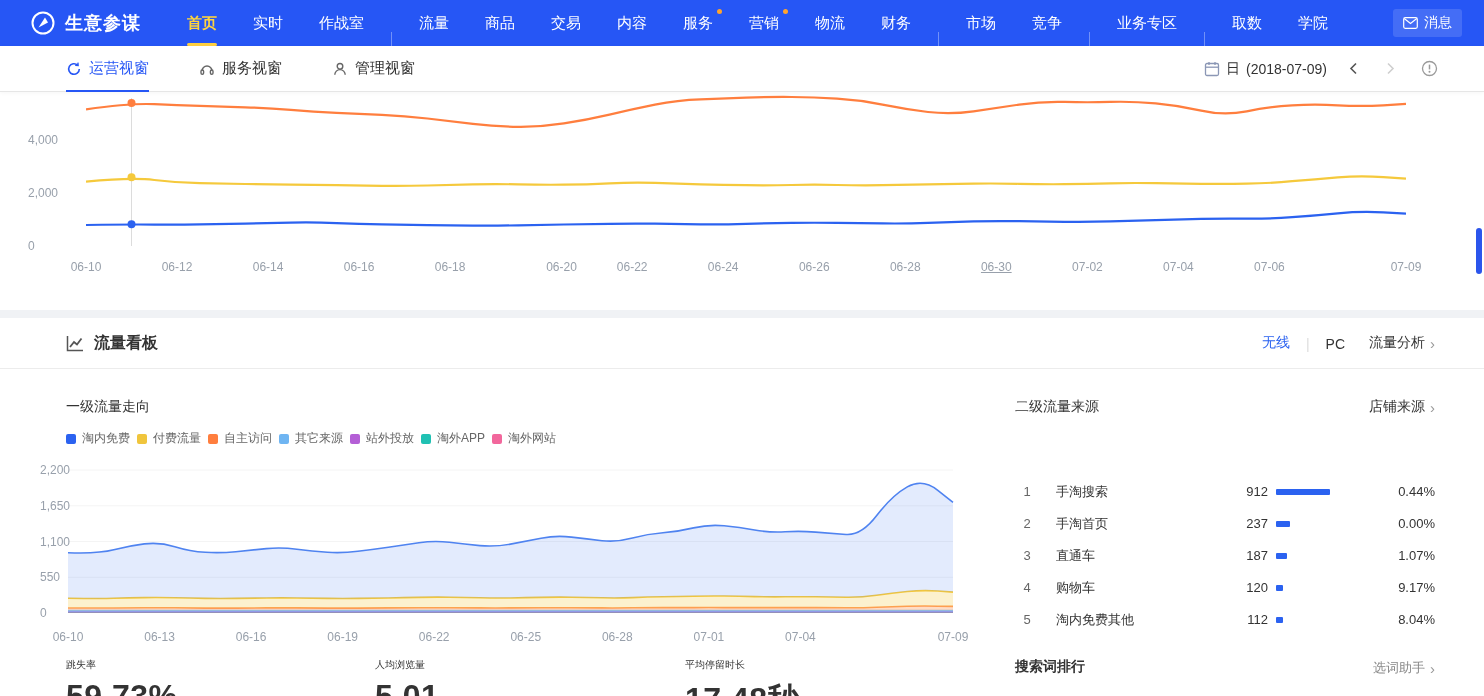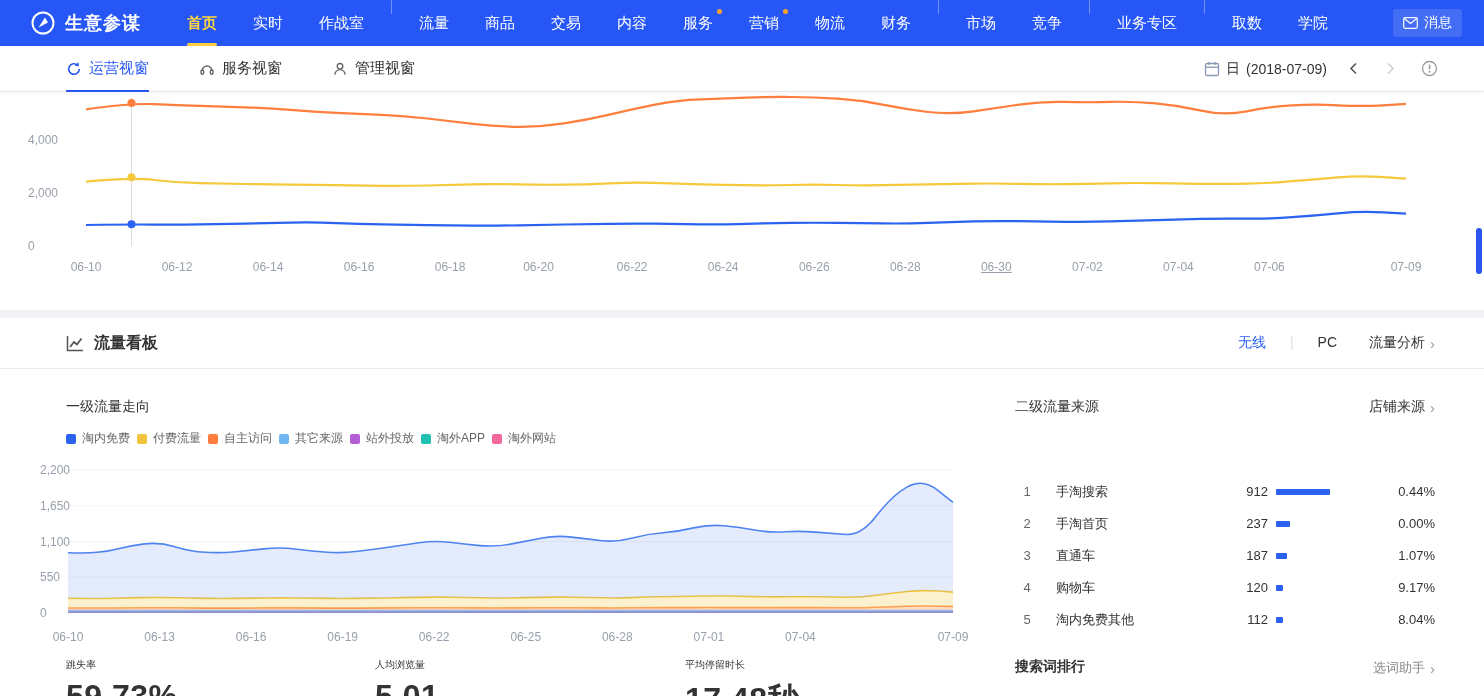--- a/index.html
+++ b/index.html
@@ -2,21 +2,21 @@
 <html><head>
 <meta charset="utf-8">
 <style>
 *{margin:0;padding:0;box-sizing:border-box}
 html,body{width:1484px;height:696px;overflow:hidden}
 body{background:#f0f2f5;font-family:"Liberation Sans","DejaVu Sans",sans-serif;position:relative}
 
 
 .topnav{height:46px;background:#2656f5;display:flex;align-items:center;color:#fff;padding:0 22px 0 30px}
 .brand{display:flex;align-items:center;gap:9px;font-size:18px;font-weight:700;letter-spacing:1px;cursor:pointer}
-.nav-items{display:flex;align-items:flex-start;margin-left:28px;flex:1}
+.nav-items{display:flex;align-items:flex-end;margin-left:28px;flex:1}
 .nav-item{position:relative;font-size:15px;color:#fff;padding:0 18px;height:46px;line-height:46px;cursor:pointer;text-decoration:none;white-space:nowrap}
 .nav-item.active .nav-label{color:#ffd43d;font-weight:700}
 .nav-item.active::after{content:'';position:absolute;left:50%;transform:translateX(-50%);bottom:0;width:30px;height:3px;background:#ffcf3f;border-radius:2px}
 .nav-sep{width:1px;height:14px;background:rgba(255,255,255,.35);margin:0 9px}
 .nav-dot{position:absolute;top:9px;right:9px;width:5px;height:5px;border-radius:50%;background:#ffa42d}
 .nav-msg{display:flex;align-items:center;gap:6px;font-size:14px;background:rgba(255,255,255,.14);padding:5px 10px;border-radius:3px;cursor:pointer;white-space:nowrap}
 
 
 .subheader{height:46px;background:#fff;display:flex;align-items:center;padding:0 46px 0 66px;border-bottom:1px solid #e6e6e6;box-shadow:0 1px 4px rgba(0,0,0,.04);position:relative;z-index:4}
 .vtab{display:flex;align-items:center;gap:7px;font-size:15px;color:#333;height:46px;margin-right:50px;cursor:pointer;position:relative}
@@ -39,21 +39,21 @@
 .tt-title{font-size:12px;color:#999}
 .tt-row{display:flex;align-items:center;margin-top:10px;font-size:12px;color:#666;white-space:nowrap}
 .tt-sw{width:8px;height:8px;border-radius:1px;margin-right:8px;flex:none}
 .tt-val{margin-left:auto;color:#333}
 
 
 .board-card{position:relative;height:378px;background:#fff;margin-top:8px}
 .board-head{position:absolute;left:0;top:0;right:0;height:50px;display:flex;align-items:center;padding:0 49px 0 66px}
 .bh-icon{margin-right:10px;display:flex}
 .bh-title{font-size:16px;color:#333;font-weight:600}
-.bh-controls{margin-left:auto;display:flex;align-items:flex-start;gap:24px;font-size:14px}
+.bh-controls{margin-left:auto;display:flex;align-items:flex-end;gap:16px;font-size:14px}
 .tg-wireless{color:#2b62f0;cursor:pointer}
 .tg-sep{color:#ddd}
 .tg-pc{color:#333;cursor:pointer}
 .bh-link{color:#333;margin-left:8px;display:flex;gap:5px;align-items:center;cursor:pointer}
 .chev-g{color:#999;font-size:15px}
 .board-divider{position:absolute;top:50px;left:0;right:0;height:1px;background:#ececec}
 .sec-title{position:absolute;font-size:14px;color:#333}
 .t-left-title{left:66px;top:80px}
 .t-right-title{left:1015px;top:80px}
 .legend{position:absolute;left:66px;top:112px;display:flex;gap:7px}
@@ -203,21 +203,21 @@
       <circle cx="45.5" cy="11" r="4" fill="#ff7e3e"></circle>
       <circle cx="45.5" cy="85.3" r="4" fill="#f5c93c"></circle>
       <circle cx="45.5" cy="132.3" r="4" fill="#2b62f0"></circle>
     </svg>
   <div id="trend-xlabels">
       <div class="xlab" style="left: 86px; top: 0px;">06-10</div>
       <div class="xlab" style="left: 177px; top: 0px;">06-12</div>
       <div class="xlab" style="left: 268.1px; top: 0px;">06-14</div>
       <div class="xlab" style="left: 359.1px; top: 0px;">06-16</div>
       <div class="xlab" style="left: 450.1px; top: 0px;">06-18</div>
-      <div class="xlab" style="left: 517px; top: 0px; padding-left: 43px;">06-20</div>
+      <div class="xlab" style="left: 540px; top: 0px; padding-left: 43px;">06-20</div>
       <div class="xlab" style="left: 632.2px; top: 0px;">06-22</div>
       <div class="xlab" style="left: 723.2px; top: 0px;">06-24</div>
       <div class="xlab" style="left: 814.3px; top: 0px;">06-26</div>
       <div class="xlab" style="left: 905.3px; top: 0px;">06-28</div>
       <div class="xlab" style="left: 996.3px; top: 0px; text-decoration: underline;">06-30</div>
       <div class="xlab" style="left: 1087.4px; top: 0px;">07-02</div>
       <div class="xlab" style="left: 1178.4px; top: 0px;">07-04</div>
       <div class="xlab" style="left: 1269.4px; top: 0px;">07-06</div>
       <div class="xlab" style="left: 1406px; top: 0px;">07-09</div>
     </div>

